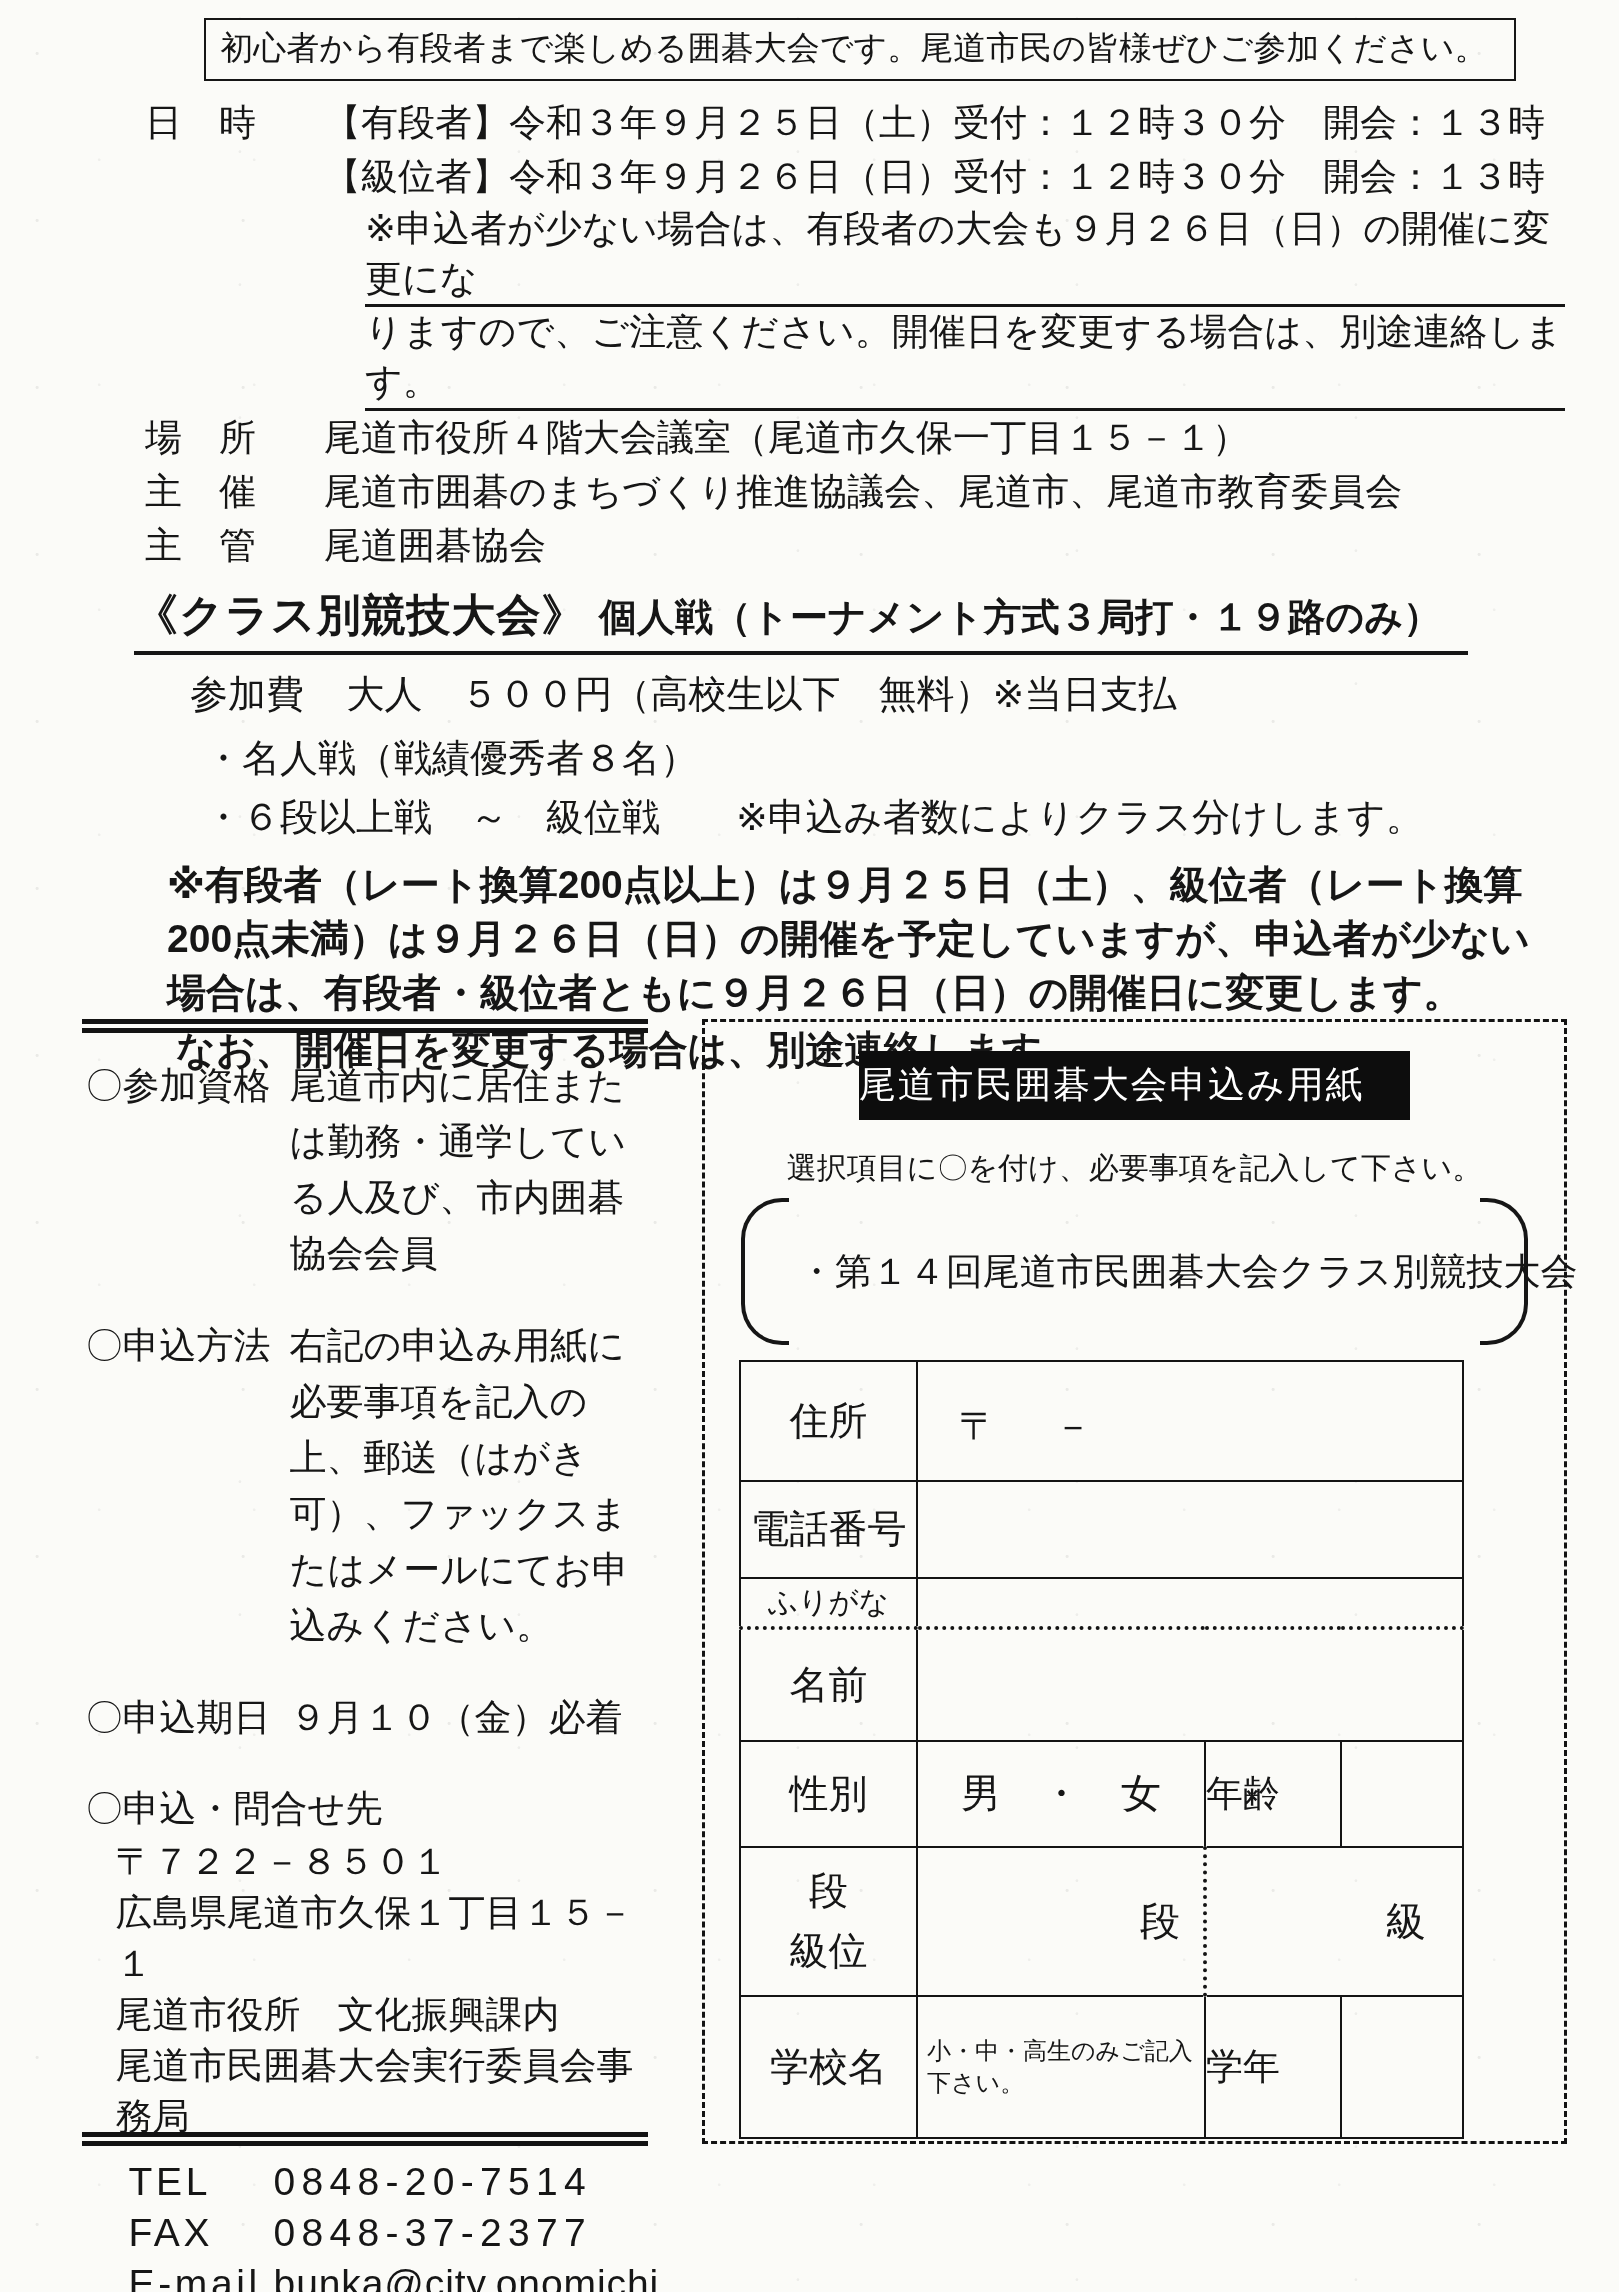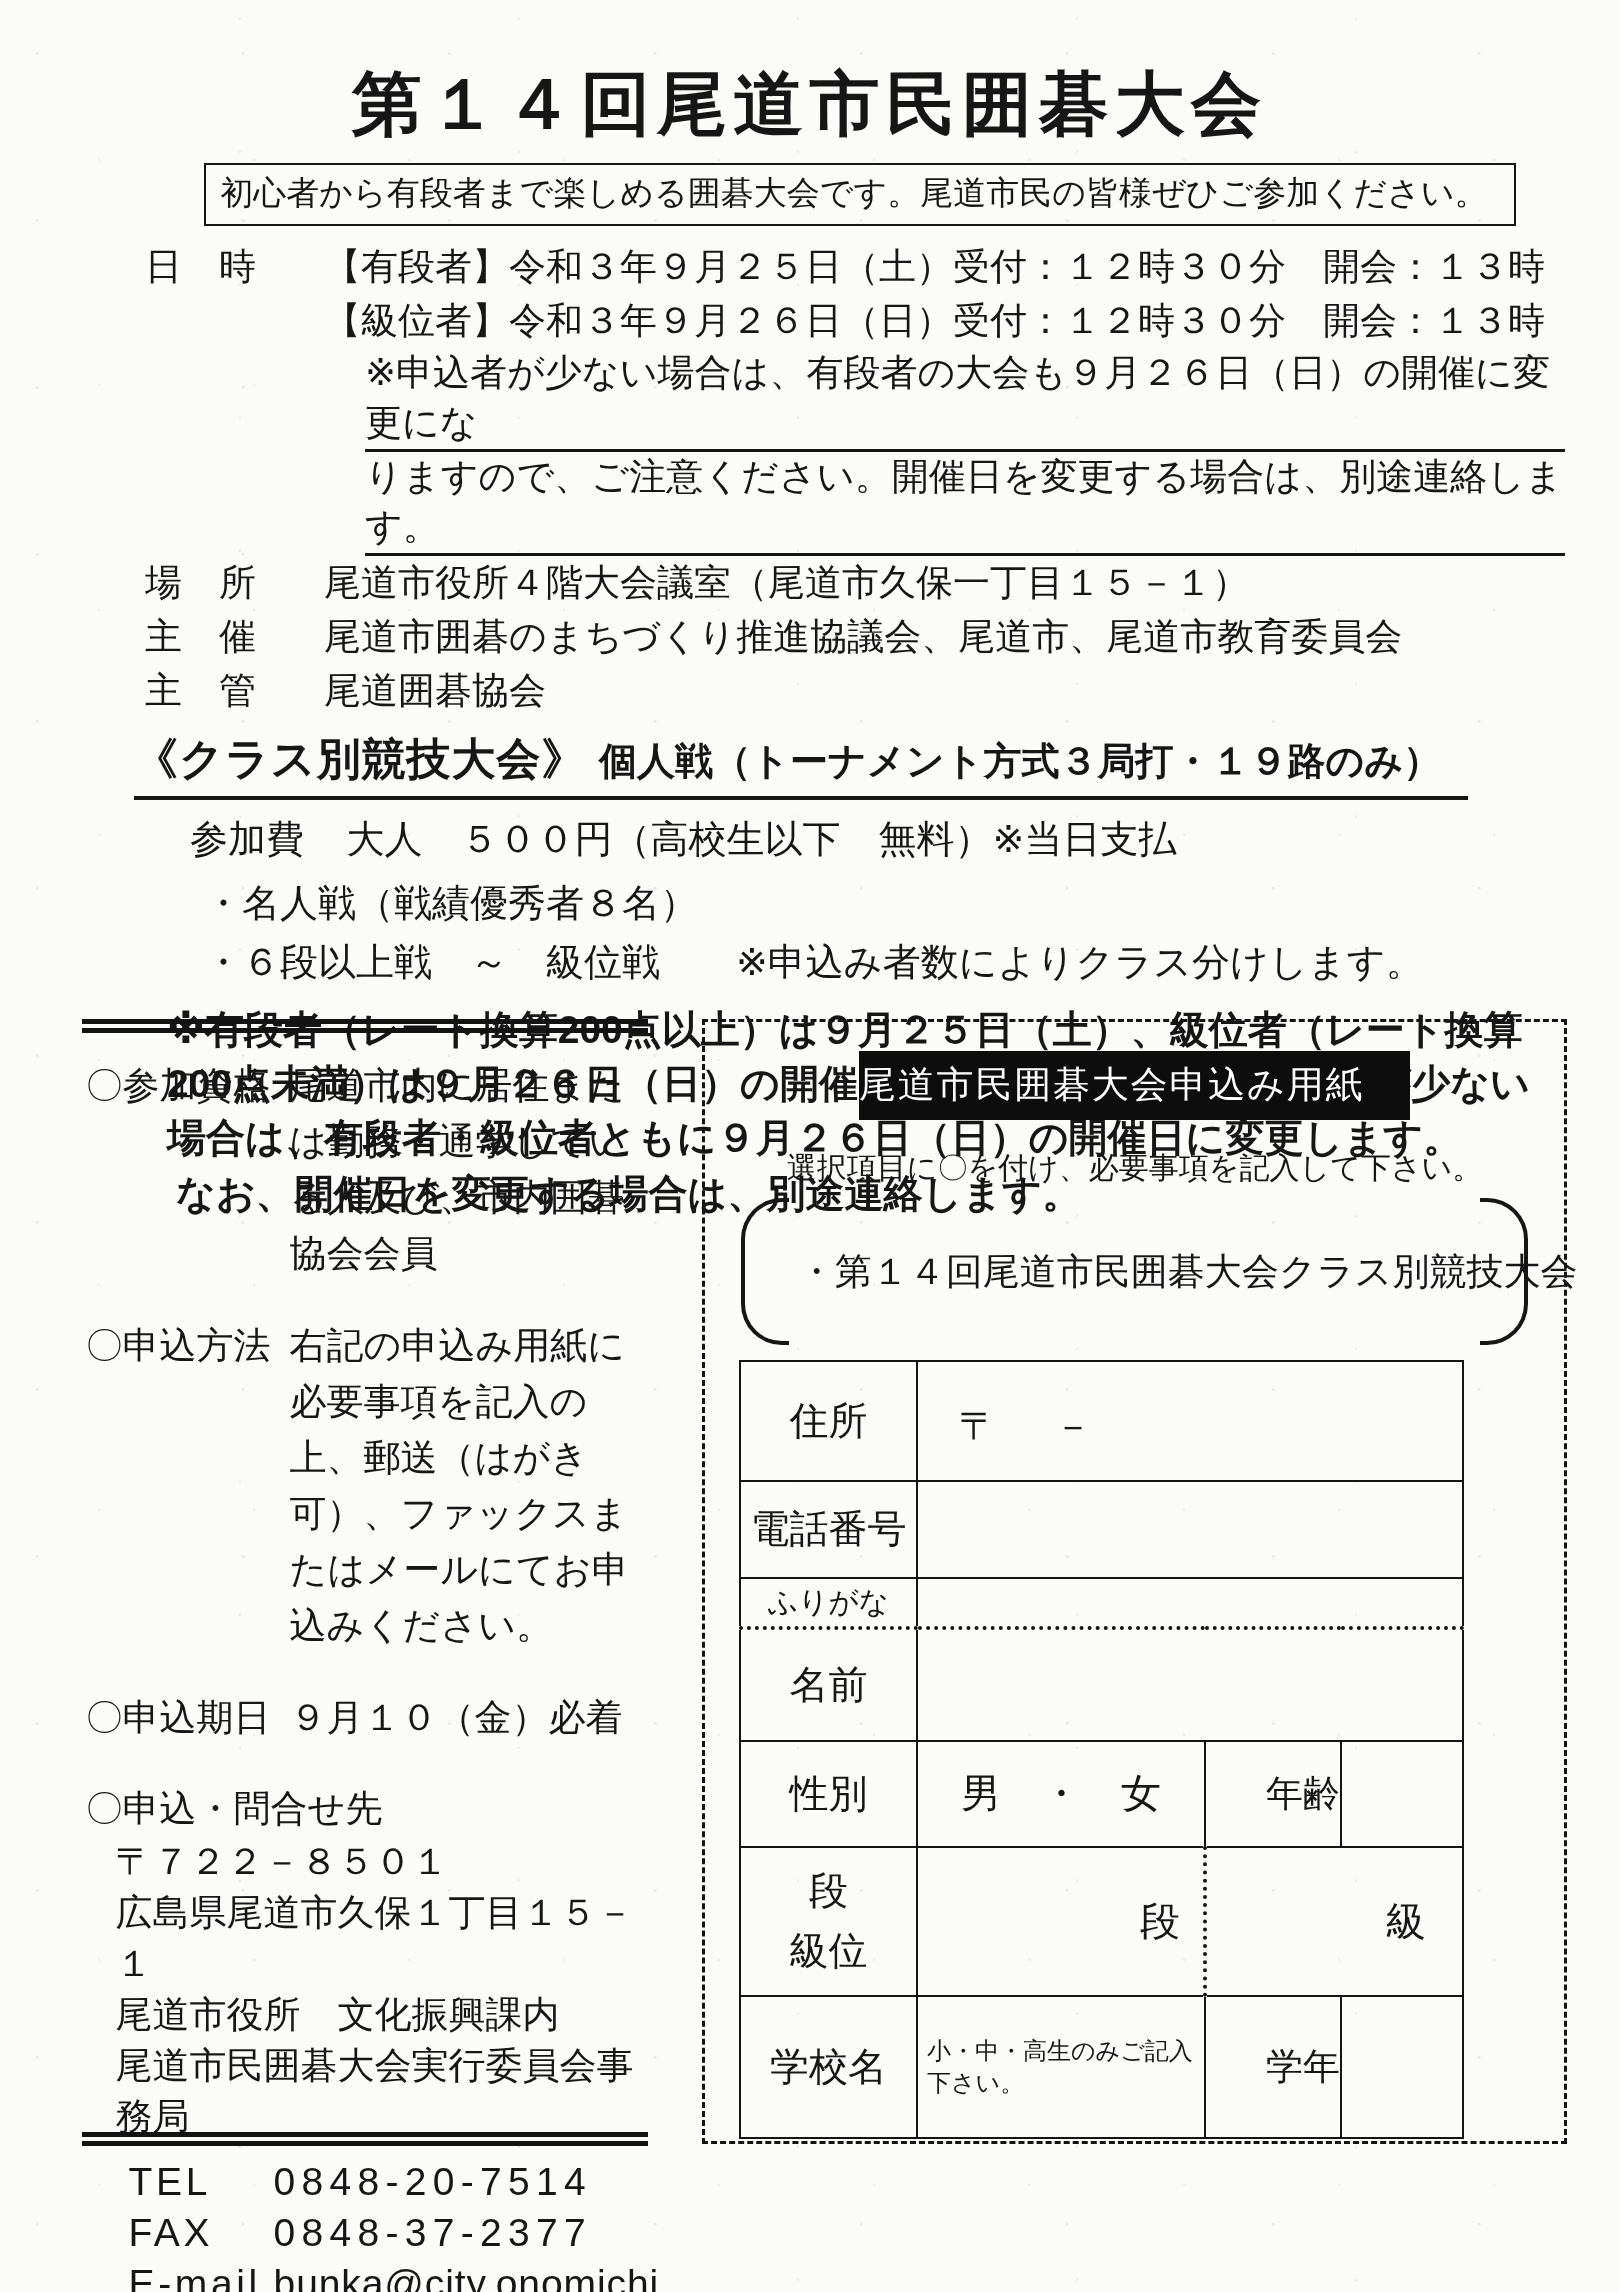--- a/index.html
+++ b/index.html
@@ -95,33 +95,32 @@
     padding-left:57px; font-size:37px; font-weight:500; white-space:nowrap;
   }
   table.form-table { border-collapse:collapse; table-layout:fixed; width:724px; margin-top:14.3px; }
   .form-table td { border:2.7px solid #141414; vertical-align:middle; }
   .flbl { text-align:center; font-size:39px; font-weight:500; }
   .addr-val { vertical-align:top; padding:10.7px 0 0 41px; font-size:38px; }
   .postal-dash { margin-left:57px; }
   .furi-lbl { font-size:29.6px; font-weight:500; text-align:center; }
   .dotted-b { border-bottom:4.5px dotted #141414 !important; }
   .gender-val { text-align:center; font-size:40px; font-weight:500; }
-  .sub-hdr { text-align:right; font-size:37px; font-weight:500; }
+  .sub-hdr { text-align:left; font-size:37px; font-weight:500; }
   .rank-lbl div { line-height:1.55; }
   .dan-cell { border-right:4.5px dotted #141414 !important; text-align:right; padding-right:23px; font-size:40px; font-weight:500; }
   .kyu-cell { text-align:right; padding-right:36px; font-size:40px; font-weight:500; }
   .school-cell { vertical-align:top; padding:7.2px 9px; }
   .school-note { font-size:24px; font-weight:500; }
 </style>
 </head>
 <body>
 
 <div class="page">
 
-  <div class="title">第１４回尾道市民囲碁大会</div>
 
   <div class="subtitle-box">
     <span>初心者から有段者まで楽しめる囲碁大会です。尾道市民の皆様ぜひご参加ください。</span>
   </div>
 
   <div class="info">
     <div class="irow">
       <div class="ilabel">日　時</div>
       <div class="ival">
         <div>【有段者】令和３年９月２５日（土）受付：１２時３０分　開会：１３時</div>

